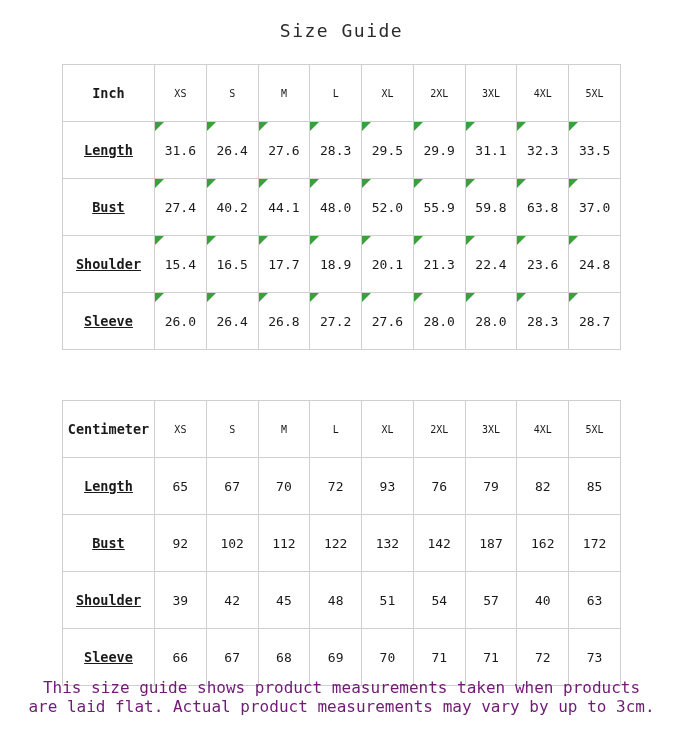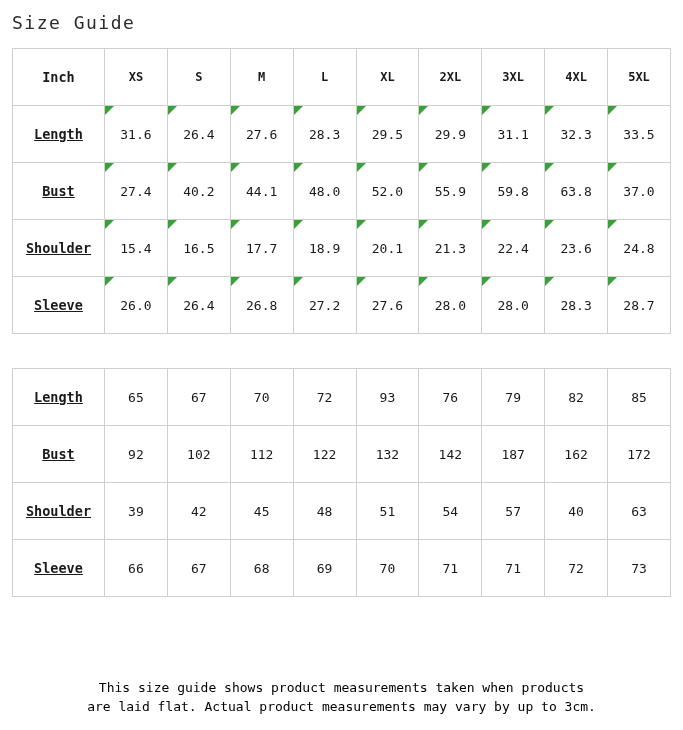--- a/index.html
+++ b/index.html
@@ -15,48 +15,49 @@
     overflow: hidden;
   }
   .page {
     position: relative;
     width: 683px;
     height: 730px;
     box-sizing: border-box;
     padding: 0 12px;
   }
   .title {
+    text-align: center;
     font-family: "DejaVu Sans Mono", monospace;
     font-size: 18px;
     letter-spacing: 1.5px;
     color: #2b2b2b;
-    padding-top: 12px;
+    padding-top: 20px;
     padding-bottom: 15px;
   }
   table.size-table {
-    width: 659px;
+    width: 559px;
     border-collapse: collapse;
     table-layout: fixed;
-    margin: 0 auto;
+    margin: 8px auto;
   }
   table.size-table td, table.size-table th {
     border: 1px solid #cfcfcf;
     height: 56px;
     text-align: center;
     vertical-align: middle;
     font-size: 13px;
     font-family: "DejaVu Sans Mono", monospace;
     font-weight: normal;
     color: #1a1a1a;
     position: relative;
     padding: 0;
   }
   table.size-table .hdr-cell {
-    font-weight: bold;
-    font-size: 12px;
+    font-weight: normal;
+    font-size: 10px;
   }
   table.size-table .row-label {
     font-weight: bold;
     font-size: 13.5px;
     width: 91px;
     text-decoration: underline;
   }
   table.size-table .corner {
     font-weight: bold;
     font-size: 13.5px;
@@ -76,23 +77,23 @@
   .spacer {
     height: 34px;
   }
   .footnote {
     position: absolute;
     left: 0;
     right: 0;
     bottom: 14px;
     text-align: center;
     font-family: "DejaVu Sans Mono", monospace;
-    font-size: 13px;
+    font-size: 16px;
     line-height: 19px;
-    color: #000000;
+    color: #701a75;
     padding: 0 26px;
   }
   .footnote div { white-space: nowrap; }
 </style>
 </head>
 <body>
 
 <div class="page">
 
   <div class="title">Size Guide</div>
@@ -163,20 +164,32 @@
         <td class="mark">28.3</td>
         <td class="mark">28.7</td>
       </tr>
     </tbody>
   </table>
 
   <div class="spacer"></div>
 
   <table class="size-table">
     <tbody>
+      <tr>
+        <th class="corner">Centimeter</th>
+        <th class="hdr-cell">XS</th>
+        <th class="hdr-cell">S</th>
+        <th class="hdr-cell">M</th>
+        <th class="hdr-cell">L</th>
+        <th class="hdr-cell">XL</th>
+        <th class="hdr-cell">2XL</th>
+        <th class="hdr-cell">3XL</th>
+        <th class="hdr-cell">4XL</th>
+        <th class="hdr-cell">5XL</th>
+      </tr>
 
       <tr>
         <td class="row-label">Length</td>
         <td>65</td>
         <td>67</td>
         <td>70</td>
         <td>72</td>
         <td>93</td>
         <td>76</td>
         <td>79</td>

